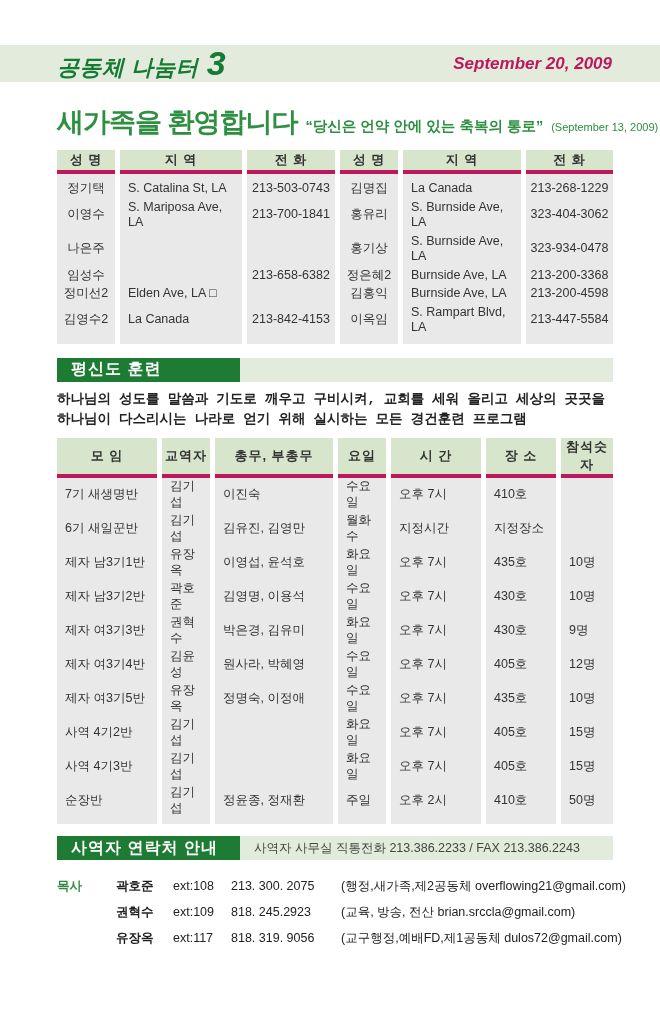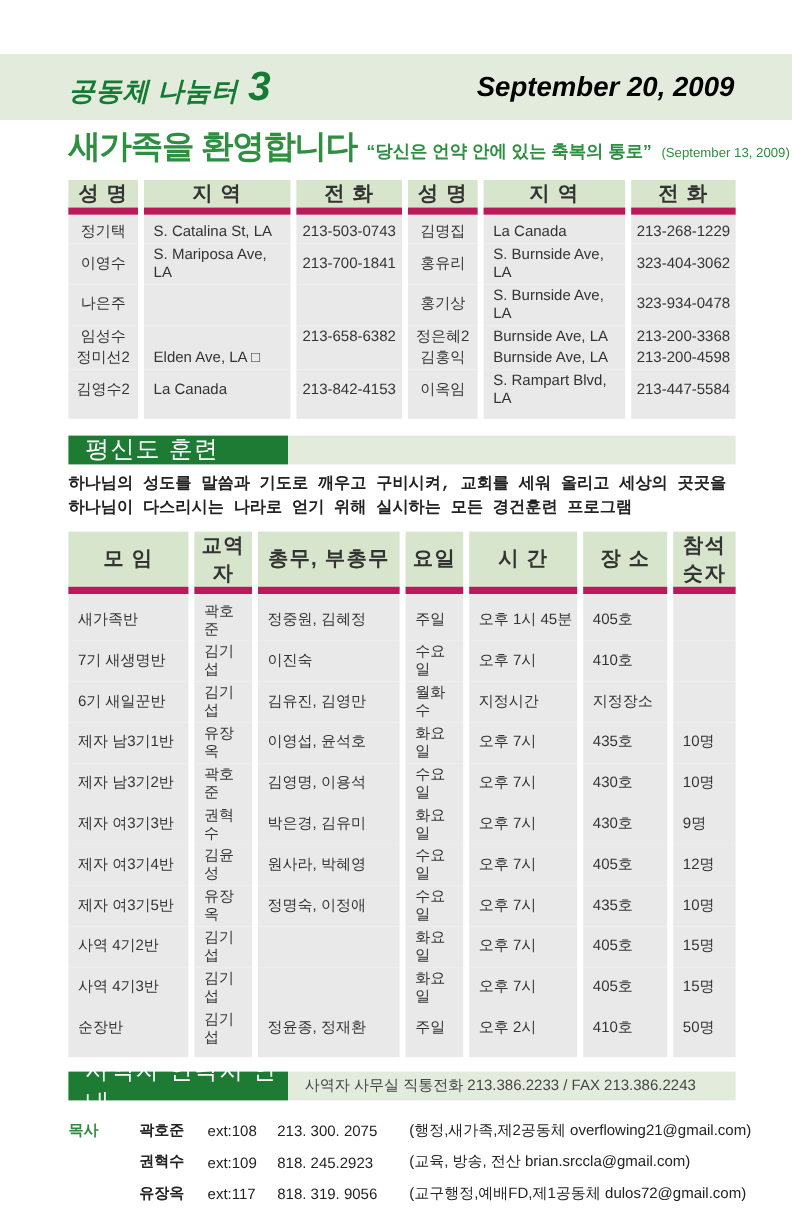--- a/index.html
+++ b/index.html
@@ -1,50 +1,50 @@
 <!DOCTYPE html>
 <html><head>
 <meta charset="utf-8">
 <style>
   * { margin:0; padding:0; box-sizing:border-box; }
   html,body { background:#ffffff; }
   body { font-family:"Liberation Sans","DejaVu Sans",sans-serif; color:#333; }
   .page { position:relative; width:660px; height:1020px; background:#fff; overflow:hidden; margin:0 auto; }
 
   
-  .banner { position:absolute; top:45px; left:0; width:660px; height:55px; background:#e3ecdc;
+  .banner { position:absolute; top:45px; left:0; width:660px; height:37px; background:#e3ecdc;
             display:flex; align-items:center; justify-content:space-between; padding:0 48px 0 57px; }
   .masthead { display:flex; align-items:baseline; gap:8px; color:#157a33; }
   .masthead .mtitle { font-size:22px; font-weight:bold; font-style:italic; letter-spacing:0.5px; }
   .masthead .mnum { font-size:34px; font-weight:bold; font-style:italic; }
-  .mdate { color:#000000; font-size:23px; font-style:italic; font-weight:bold; }
+  .mdate { color:#be185d; font-size:17px; font-style:italic; font-weight:bold; }
 
   .content { position:absolute; top:104px; left:57px; width:556px; }
 
   
   .welcome { display:flex; align-items:baseline; gap:8px; white-space:nowrap; }
   .wtitle { font-size:27px; font-weight:bold; color:#2d8f3f; letter-spacing:-1px; }
   .wquote { font-size:14.5px; font-weight:bold; color:#2d8f3f;text-align:right; }
   .wqdate { font-size:11px; color:#2d8f3f; }
 
   
   table.gtab { border-collapse:separate; border-spacing:5px 0; table-layout:fixed; width:556px; margin-left:-5px; }
-  table.gtab th { background:#d6e5cb; height:24px; font-size:17px; font-weight:bold; color:#333;
-                  text-align:center; border-bottom:6px solid #be185d; letter-spacing:1px; }
+  table.gtab th { background:#d6e5cb; height:24px; font-size:13px; font-weight:bold; color:#333;
+                  text-align:center; border-bottom:4px solid #be185d; letter-spacing:1px; }
   table.gtab td { background:#e9e9e9; font-size:12.5px; color:#333; padding:1.5px 4px; line-height:15.5px; }
   table.gtab tr.first td { padding-top:7px; }
   table.gtab tr.last td  { padding-bottom:8px; }
   td.c { text-align:center; }
   td.l { text-align:left; padding-left:8px !important; }
 
   .members { margin-top:10px; }
 
   
   .secbar { display:flex; width:556px; height:24px; margin-top:14px; }
-  .secbar .dark { background:#1e7b33; color:#fff; font-weight:normal; font-size:20px;
+  .secbar .dark { background:#1e7b33; color:#fff; font-weight:bold; font-size:16px;
                   width:183px; display:flex; align-items:center; padding-left:14px; letter-spacing:1px; flex:none; }
   .secbar .light { background:#e3ecdc; flex:1; display:flex; align-items:center; padding-left:14px;
                    font-size:12.5px; color:#444; }
   .desc { margin-top:8px; font-size:13.5px; font-weight:bold; color:#222; line-height:20px; width:556px;font-family:Liberation Mono, monospace; }
 
   .training { margin-top:8px; }
 
   
   .contacts { margin-top:12px; }
   .cgroup { padding:7px 0; }
@@ -167,29 +167,20 @@
             <th>모 임</th>
             <th>교역자</th>
             <th>총무, 부총무</th>
             <th>요일</th>
             <th>시 간</th>
             <th>장 소</th>
             <th>참석숫자</th>
           </tr>
       </thead>
       <tbody id="training-body">
-          <tr class="first">
-            <td class="l">새가족반</td>
-            <td class="l">곽호준</td>
-            <td class="l">정중원, 김혜정</td>
-            <td class="l">주일</td>
-            <td class="l">오후 1시 45분</td>
-            <td class="l">405호</td>
-            <td class="l"></td>
-          </tr>
           <tr class="">
             <td class="l">7기 새생명반</td>
             <td class="l">김기섭</td>
             <td class="l">이진숙</td>
             <td class="l">수요일</td>
             <td class="l">오후 7시</td>
             <td class="l">410호</td>
             <td class="l"></td>
           </tr>
           <tr class="">

